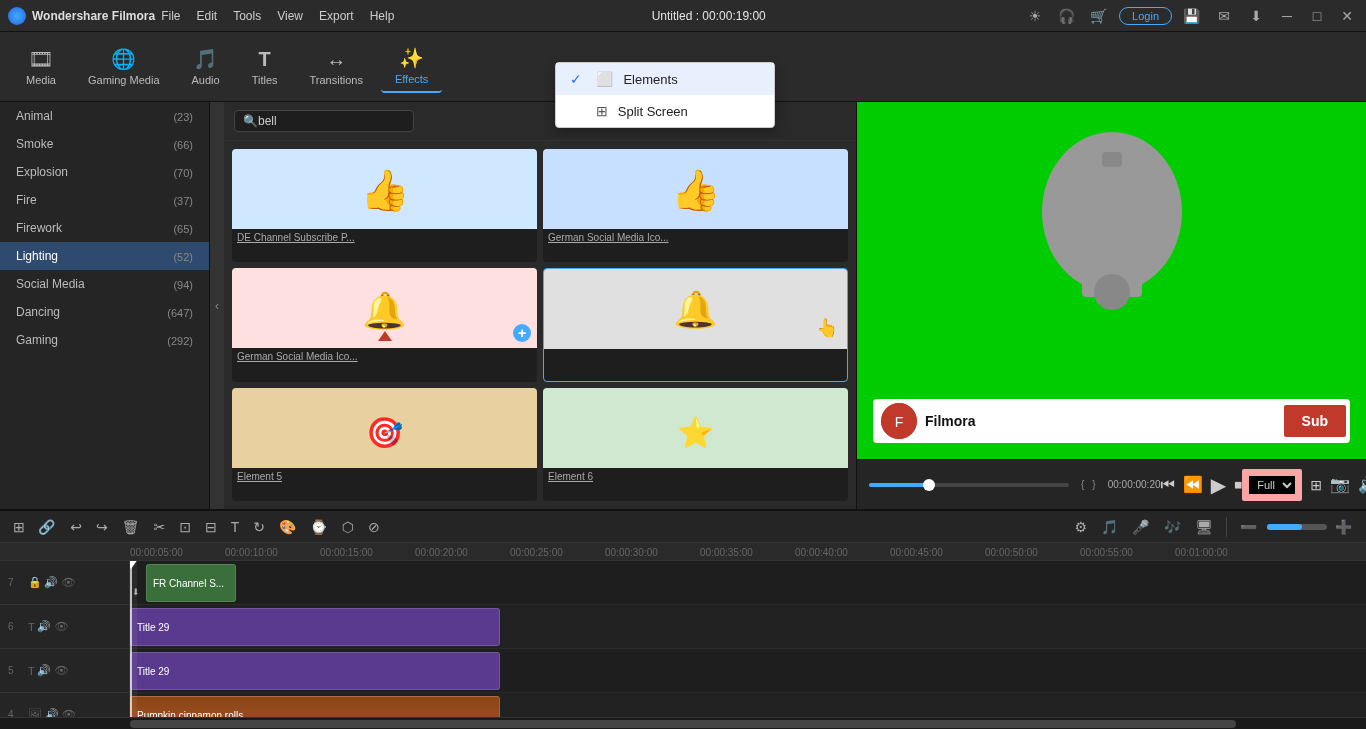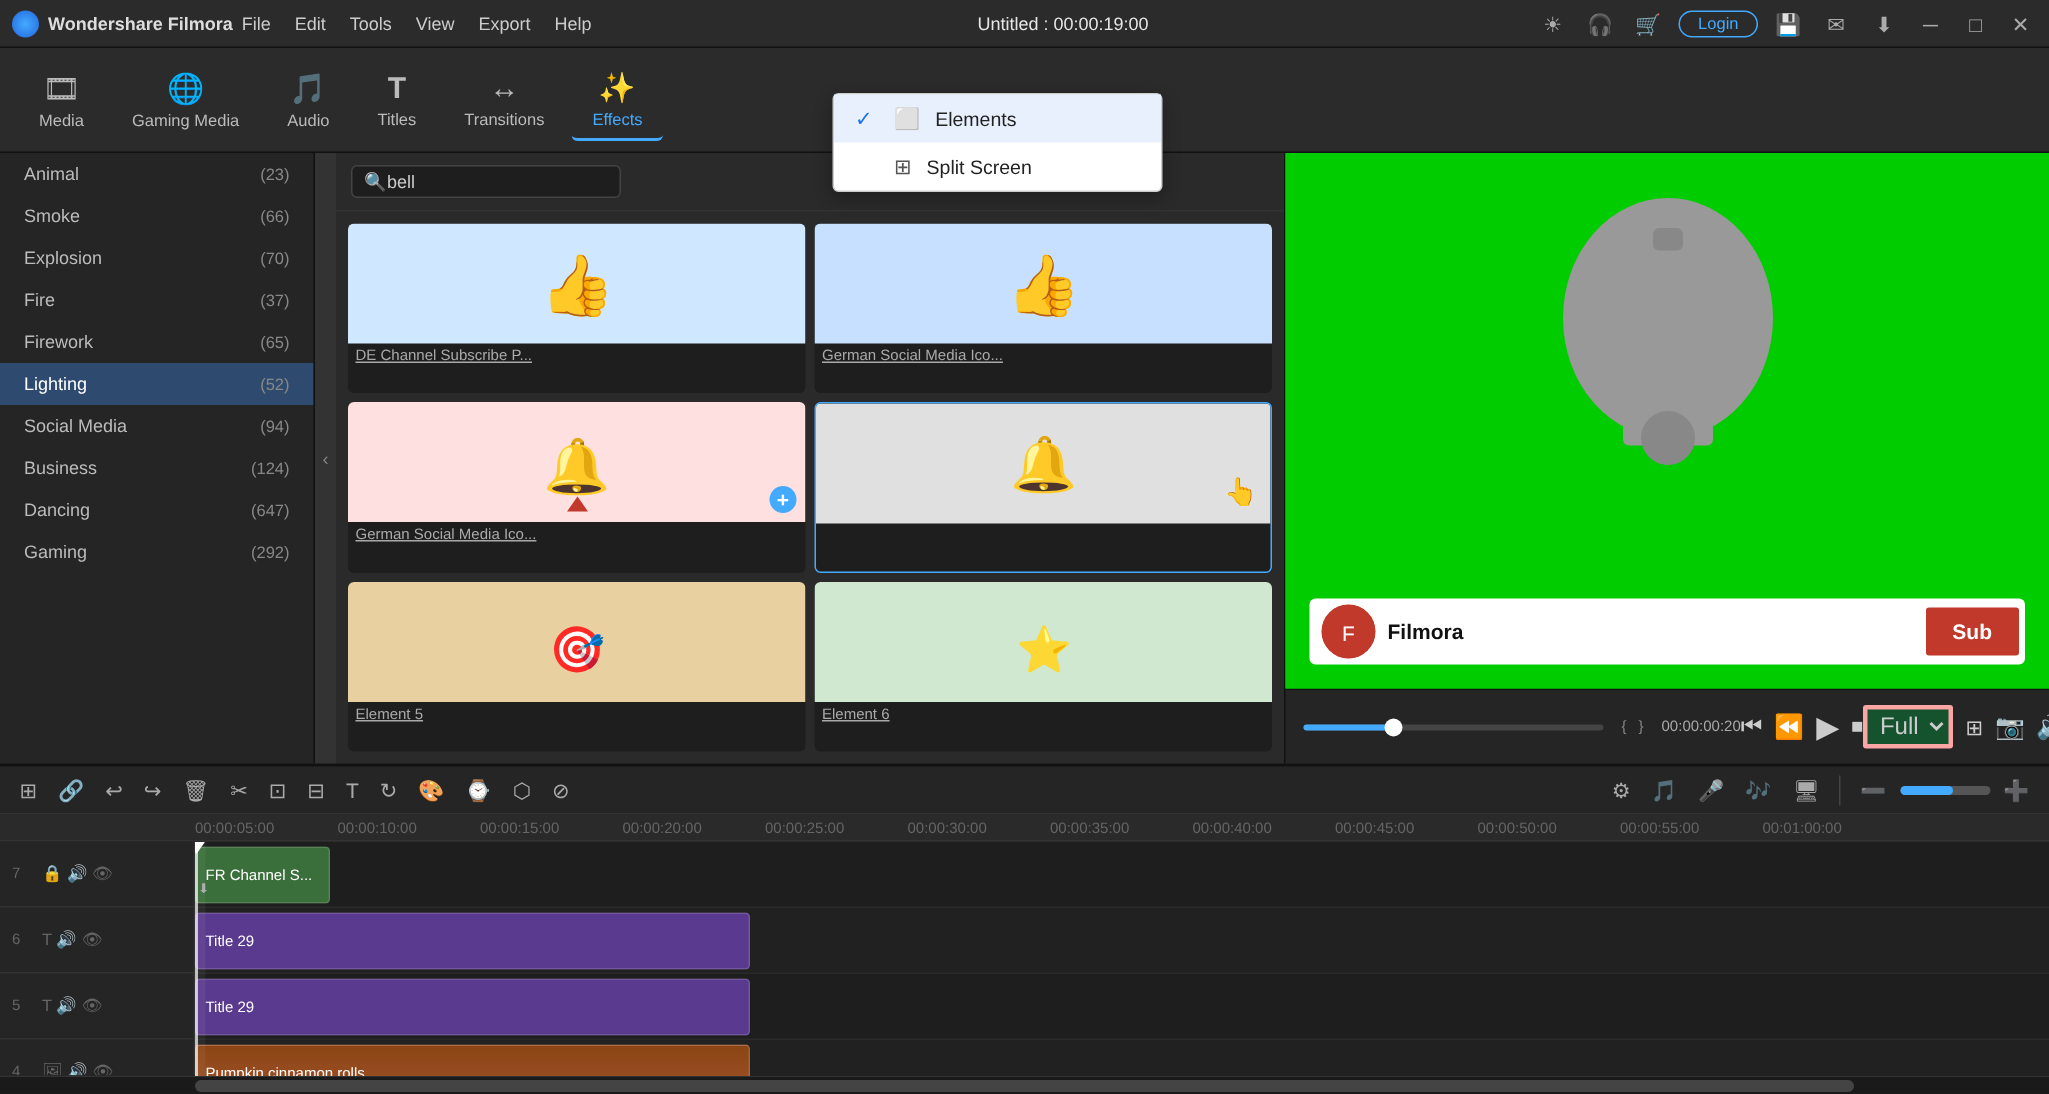--- a/index.html
+++ b/index.html
@@ -259,25 +259,25 @@
     }
     .progress-thumb {
       width: 12px; height: 12px;
       background: #fff;
       border-radius: 50%;
       position: absolute;
       top: -4px;
       left: calc(30% - 6px);
     }
     .quality-select {
-      background: #14532d;
-      border: 3px solid #fca5a5;
+      background: #000000;
+      border: 7px solid #fca5a5;
       color: #ccc;
       padding: 2px 4px;
-      font-size: 16px;
+      font-size: 11px;
       border-radius: 2px;
     }
 
     
     #timeline { height: 220px; background: #1e1e1e; border-top: 2px solid #111; display: flex; flex-direction: column; }
     #timeline-toolbar {
       height: 32px;
       background: #252525;
       display: flex;
       align-items: center;
@@ -478,24 +478,20 @@
       <span>Firework</span>
       <span class="sidebar-count">(65)</span>
     </div>
     <div class="sidebar-item active">
       <span>Lighting</span>
       <span class="sidebar-count">(52)</span>
     </div>
     <div class="sidebar-item">
       <span>Social Media</span>
       <span class="sidebar-count">(94)</span>
-    </div>
-    <div class="sidebar-item">
-      <span>Business</span>
-      <span class="sidebar-count">(124)</span>
     </div>
     <div class="sidebar-item">
       <span>Dancing</span>
       <span class="sidebar-count">(647)</span>
     </div>
     <div class="sidebar-item">
       <span>Gaming</span>
       <span class="sidebar-count">(292)</span>
     </div>
   </div>
@@ -750,21 +746,21 @@
 
       <div style="position:absolute;left:0;top:0;width:100%;height:100%;pointer-events:none;z-index:20;">
         <div style="position:absolute;left:0;top:0;width:2px;height:100%;background:rgba(255,255,255,0.7);">
           <div style="width:0;height:0;border-left:7px solid transparent;border-right:7px solid transparent;border-top:10px solid white;position:absolute;top:-2px;left:-6px;"></div>
 
           <div style="position:absolute;top:0;left:-5px;width:12px;height:100%;background:rgba(255,255,255,0.05);"></div>
         </div>
       </div>
 
       <div class="track-row" style="position:relative;">
-        <div class="clip-block element" style="left:0;width:90px;">
+        <div class="clip-block element" style="left:16px;width:90px;">
           <span>FR Channel S...</span>
         </div>
 
         <div style="position:absolute;left:2px;top:26px;font-size:9px;color:#aaa;">⬇</div>
       </div>
 
       <div class="track-row even" style="position:relative;">
         <div class="clip-block title" style="left:0;width:370px;">
           <span>Title 29</span>
         </div>

